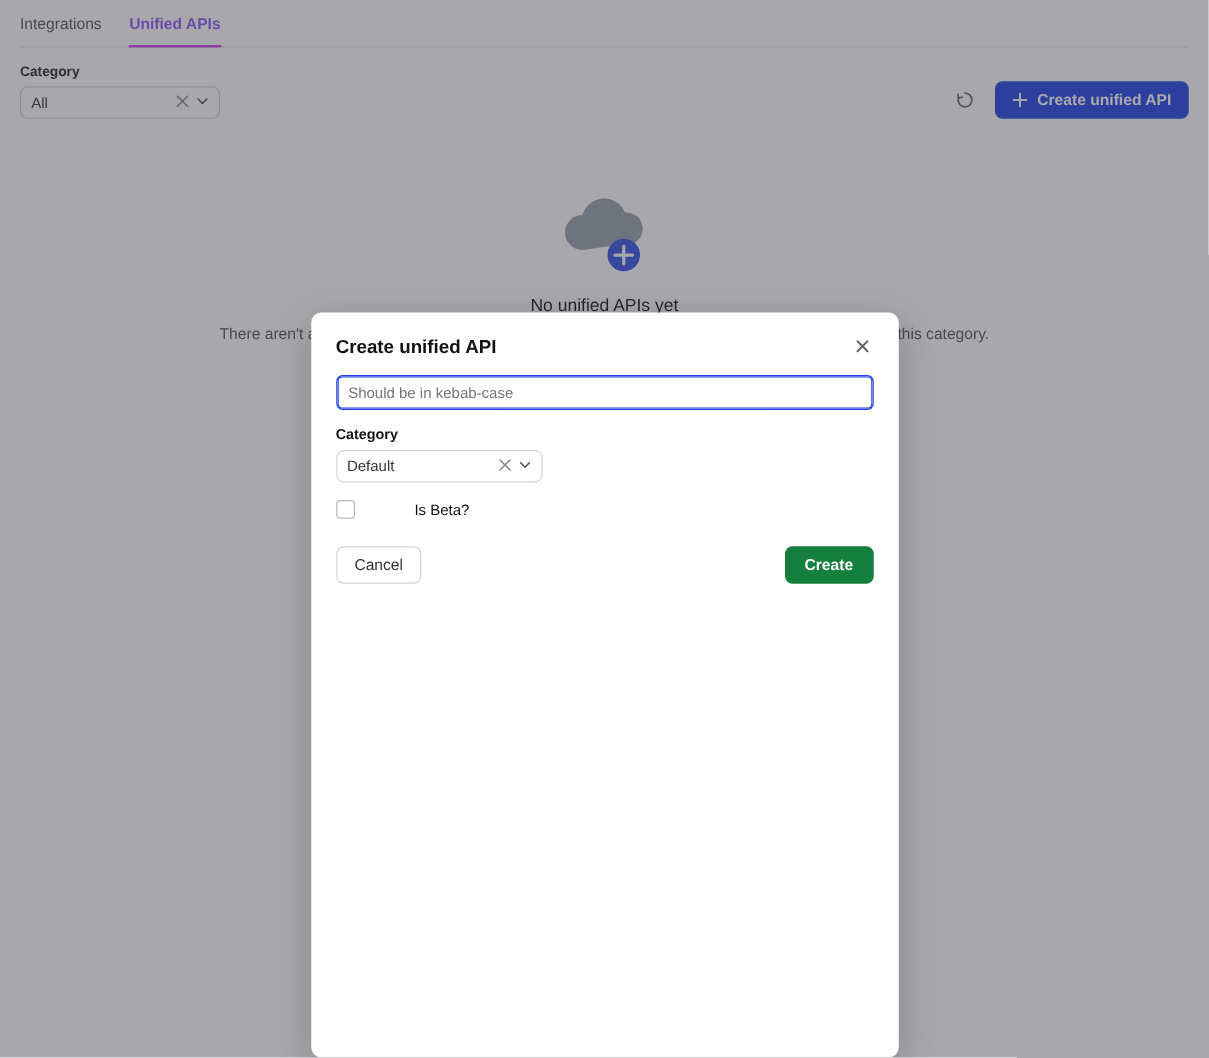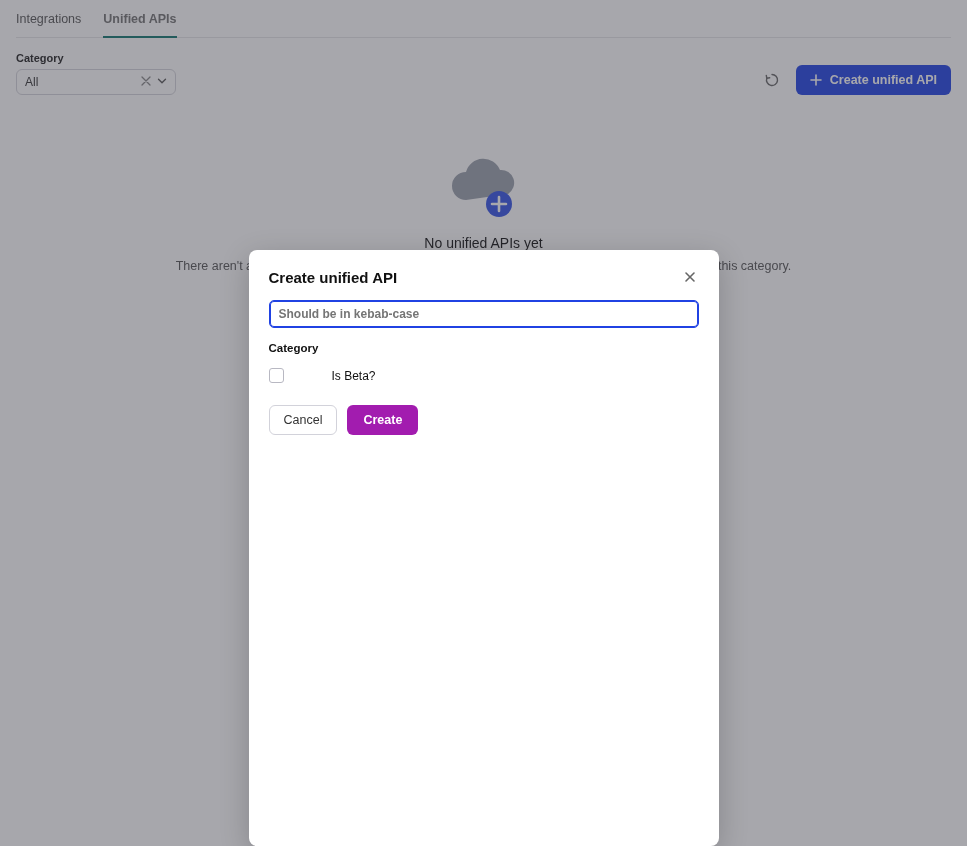--- a/index.html
+++ b/index.html
@@ -2,21 +2,21 @@
 <html><head>
 <meta charset="utf-8">
 <style>
   * { box-sizing: border-box; }
   html, body { margin:0; padding:0; width:967px; height:846px; font-family: -apple-system, BlinkMacSystemFont, "Segoe UI", Helvetica, Arial, sans-serif; background:#fff; color:#111; }
   .page { position:relative; width:967px; height:846px; padding:0 16px; }
 
   
   .tabs { display:flex; gap:22px; border-bottom:1px solid #e5e5e8; padding-top:8px; }
   .tab { font-size:12.5px; padding:4px 0 10px 0; color:#555; cursor:pointer;text-align:right; }
-  .tab.active { color:#737373; font-weight:600; border-bottom:2px solid #0f766e; margin-bottom:-1px; }
+  .tab.active { color:#8b5cf6; font-weight:600; border-bottom:2px solid #d946ef; margin-bottom:-1px; }
 
   
   .filter-row { display:flex; align-items:flex-end; justify-content:space-between; margin-top:14px; }
   .filter-left { }
   .fld-label { font-size:11px; font-weight:600; color:#222; margin-bottom:5px; }
   .select-pill { display:flex; align-items:center; gap:6px; border:1px solid #d4d4da; border-radius:6px; height:26px; padding:0 8px; background:#fff; font-size:12px; color:#333; min-width:160px; justify-content:flex-end; }
   .select-pill .val { flex:1; }
   .select-pill .icons { display:flex; gap:6px; color:#777; }
   .filter-right { display:flex; align-items:center; gap:16px; }
   .refresh-btn { color:#666; display:flex; cursor:pointer; }
@@ -32,31 +32,31 @@
   
   .overlay { position:absolute; inset:0; background:rgba(60,60,70,0.45); display:flex; justify-content:center; padding-top:250px; }
   .modal { width:470px; background:#fff; border-radius:8px; padding:18px 20px 16px 20px; box-shadow:0 8px 30px rgba(0,0,0,.2); }
   .modal-head { display:flex; justify-content:space-between; align-items:center; margin-bottom:14px; }
   .modal-head h2 { font-size:15px; font-weight:700; margin:0; }
   .modal-head .close { color:#666; cursor:pointer; width:18px; height:18px; display:flex; align-items:center; justify-content:center; }
 
   .form-row { margin-bottom:14px; }
   .form-row label { display:block; font-size:11.5px; font-weight:600; margin-bottom:6px; }
   .txt-input { width:100%; height:28px; border:1px solid #cfcfd6; border-radius:5px; padding:0 9px; font-size:12px; outline:none; }
-  .focused { border:1px solid #2042e3 !important; box-shadow:0 0 0 1px #2042e3 inset;font-weight:bold; }
+  .focused { border:1px solid #2042e3 !important; box-shadow:0 0 0 1px #2042e3 inset; }
   .hint { font-size:11px; color:#888; margin-top:6px; }
 
   .modal .select-pill { min-width:160px; width:165px; }
   .chk-row { display:flex; align-items:center; gap:12px; margin-top:4px; margin-bottom:22px; }
   .chk { width:15px; height:15px; border:1.5px solid #b8b8c2; border-radius:3px; background:#fff; cursor:pointer; }
   .chk-lbl { font-size:12px;padding-left:36px; }
 
-  .modal-foot { display:flex; justify-content:flex-start; gap:10px; }
+  .modal-foot { display:flex; justify-content:space-between; gap:10px; }
   .btn-sec { background:#fff; border:1px solid #d2d2da; color:#333; border-radius:6px; height:30px; padding:0 14px; font-size:12.5px; font-weight:500; cursor:pointer; }
-  .btn-pri { background:#a21caf; border:none; color:#fff; border-radius:6px; height:30px; padding:0 16px; font-size:12.5px; font-weight:600; cursor:pointer; }
+  .btn-pri { background:#15803d; border:none; color:#fff; border-radius:6px; height:30px; padding:0 16px; font-size:12.5px; font-weight:600; cursor:pointer; }
 
   svg { overflow:visible; }
 </style>
 </head>
 <body>
 
 <div class="page">
 
   <div class="tabs">
     <div class="tab">Integrations</div>
@@ -121,20 +121,35 @@
         </span>
       </div>
 
       <div class="form-row">
         <input class="txt-input focused" placeholder="Should be in kebab-case" style="">
       </div>
 
 
       <div class="form-row">
         <label>Category</label>
+        <div class="select-pill">
+          <span class="val">Default</span>
+          <span class="icons">
+            <span>
+              <svg width="10" height="10" viewBox="0 0 10 10">
+                  <path d="M1 1 L9 9 M9 1 L1 9" stroke="#888" stroke-width="1.3" fill="none" stroke-linecap="round"></path>
+                </svg>
+            </span>
+            <span>
+              <svg width="10" height="10" viewBox="0 0 10 10">
+                  <path d="M1.5 3.2 L5 6.8 L8.5 3.2" stroke="#555" stroke-width="1.3" fill="none" stroke-linecap="round" stroke-linejoin="round"></path>
+                </svg>
+            </span>
+          </span>
+        </div>
       </div>
 
       <div class="chk-row">
         <span class="chk"></span>
         <span class="chk-lbl">Is Beta?</span>
       </div>
 
       <div class="modal-foot">
         <button class="btn-sec">Cancel</button>
         <button class="btn-pri">Create</button>

